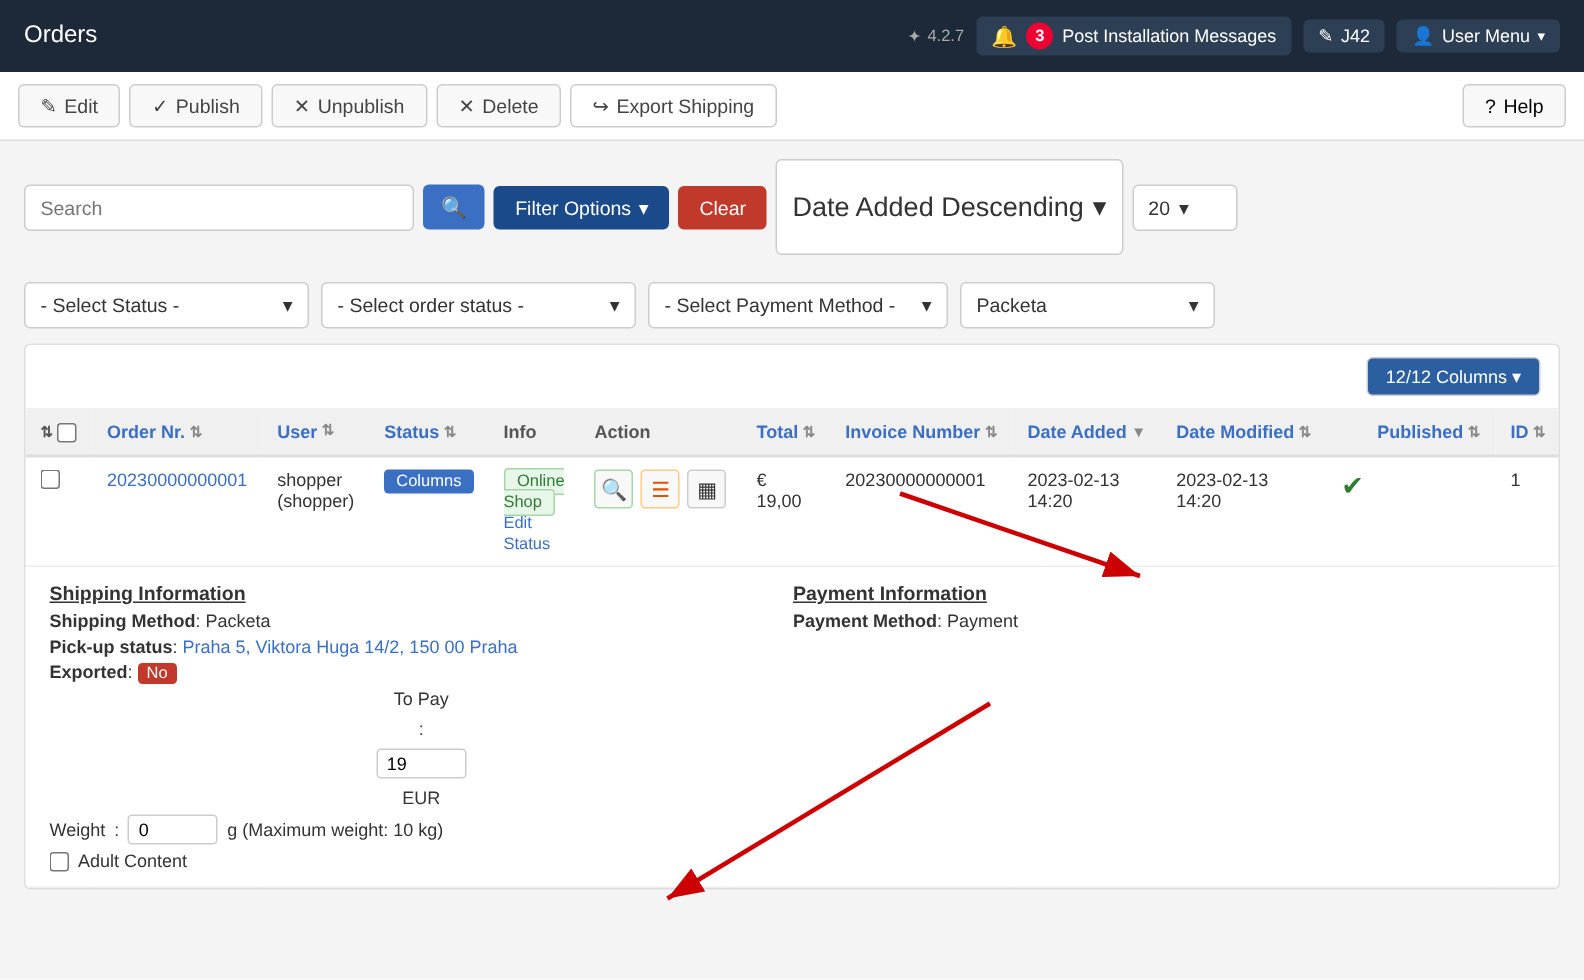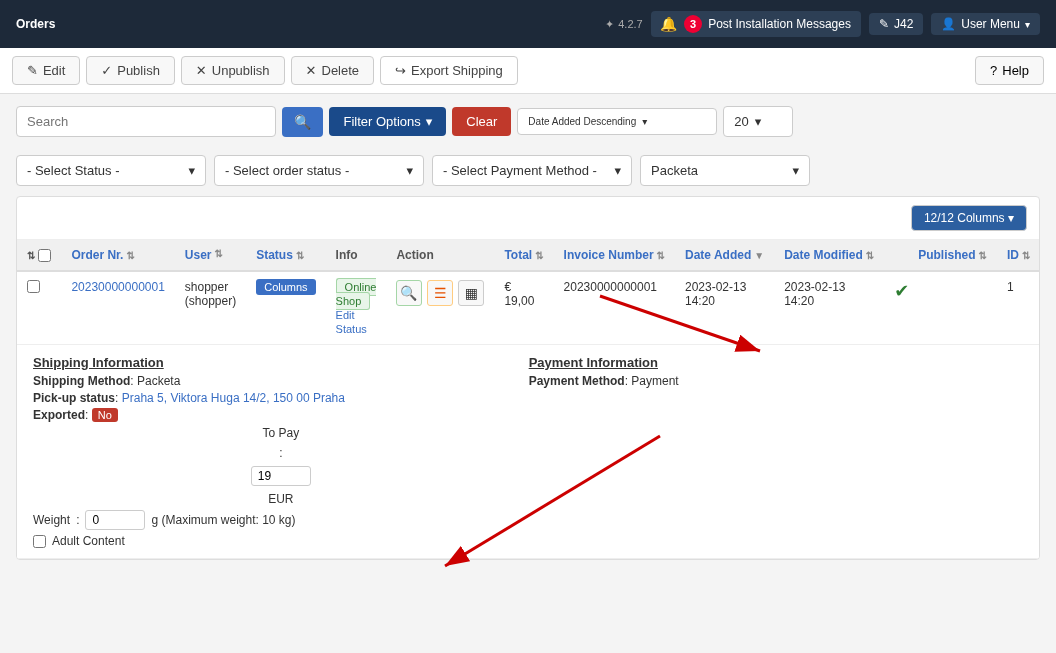--- a/index.html
+++ b/index.html
@@ -8,22 +8,22 @@
     
     .top-nav {
       background: #1d2939;
       color: #fff;
       display: flex;
       align-items: center;
       padding: 0 16px;
       height: 48px;
     }
     .top-nav .app-title {
-      font-size: 12px;
-      font-weight: 700;
+      font-size: 16px;
+      font-weight: 400;
       color: #fff;
       flex: 1;
     }
     .top-nav-right {
       display: flex;
       align-items: center;
       gap: 8px;
     }
     .nav-badge {
       display: flex;
@@ -137,24 +137,24 @@
     .clear-btn {
       padding: 7px 14px;
       background: #c0392b;
       border: none;
       border-radius: 4px;
       color: #fff;
       font-size: 13px;
       cursor: pointer;
     }
     .sort-select {
-      padding: 7px 10px;
-      border: 1px solid #ccc;
-      border-radius: 4px;
-      font-size: 10px;
+      padding: 20px 10px;
+      border: 1px solid #ccc;
+      border-radius: 4px;
+      font-size: 18px;
       background: #fff;
       cursor: pointer;
       display: flex;
       align-items: center;
       gap: 6px;
       min-width: 200px;
     }
     .count-select {
       padding: 7px 10px;
       border: 1px solid #ccc;

